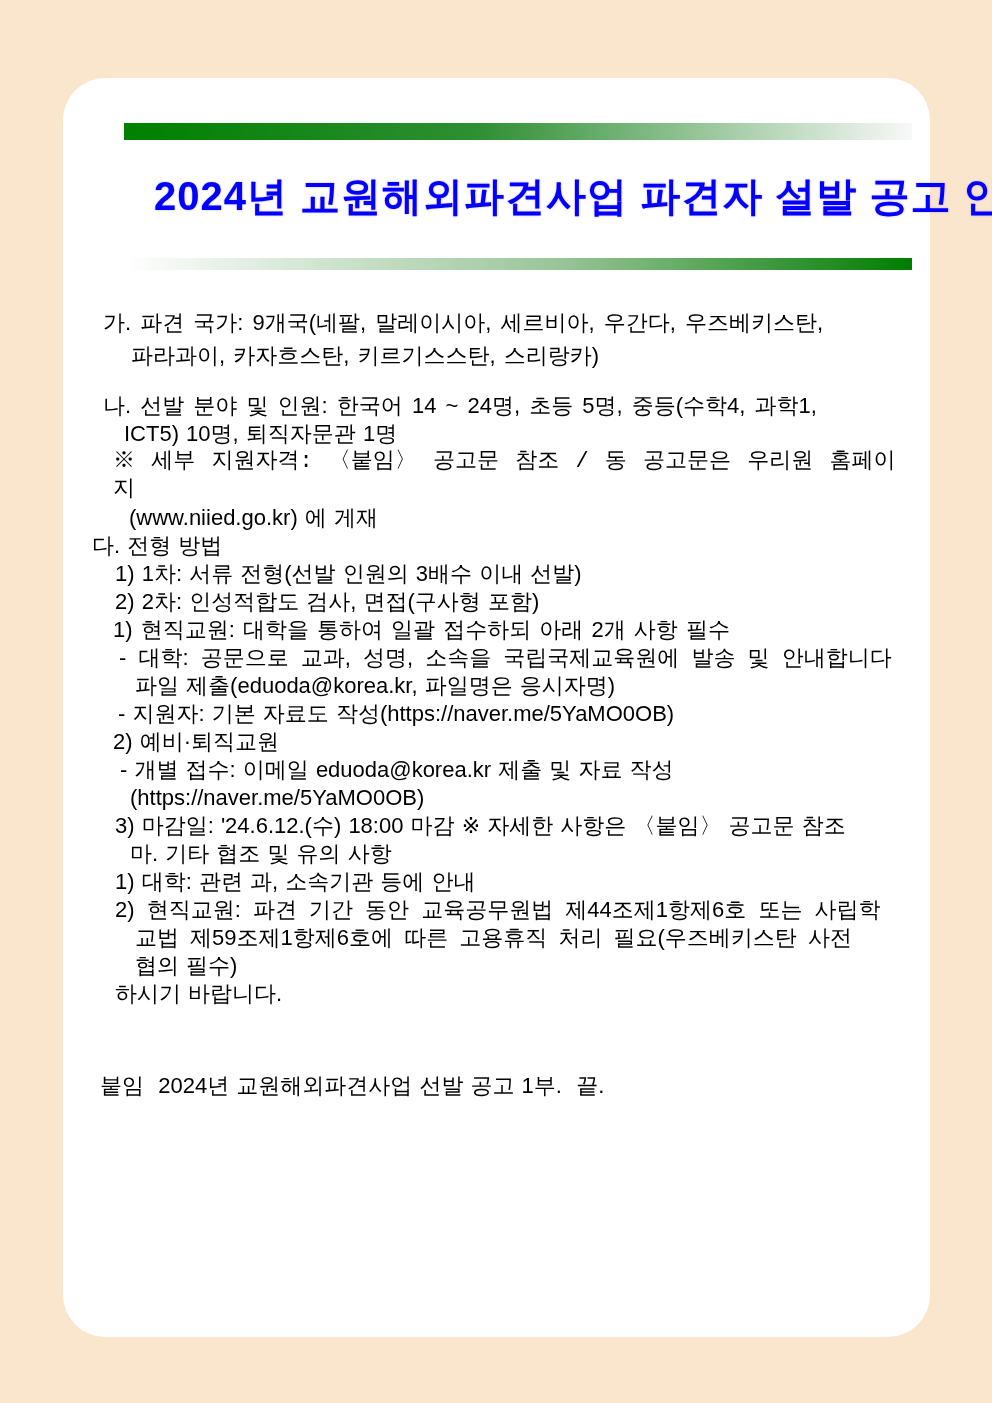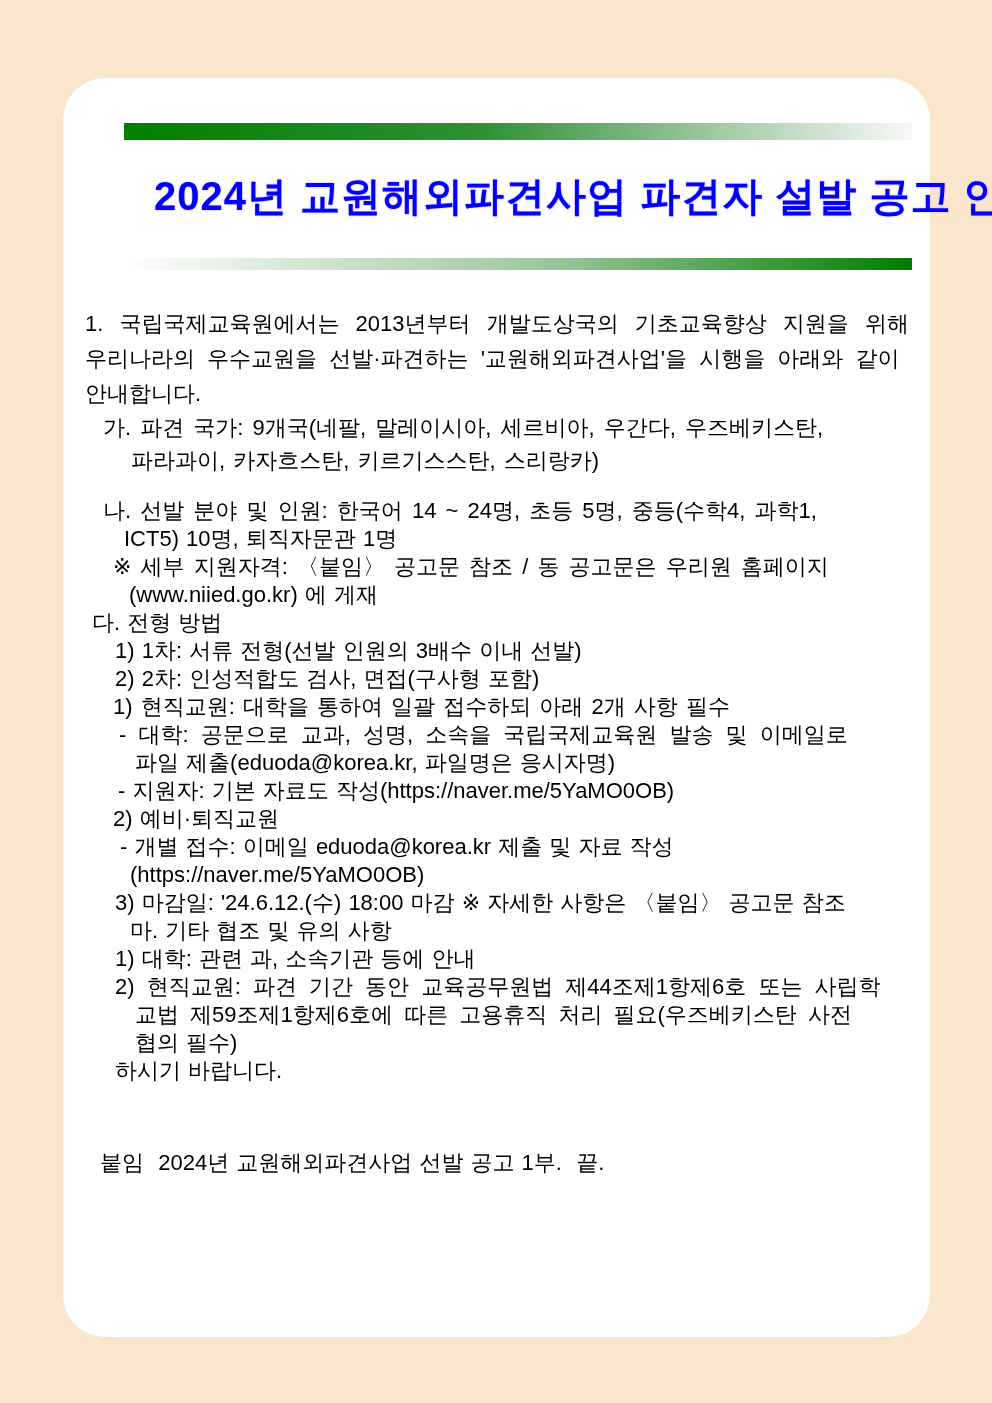--- a/index.html
+++ b/index.html
@@ -77,39 +77,34 @@
   .sec-attachment { margin-top: 64px; line-height: 28px; }
 </style>
 </head>
 <body>
 
 <div class="card">
   <div class="bar-top"></div>
   <h1 class="title">2024년 교원해외파견사업 파견자 설발 공고 안내</h1>
   <div class="bar-bottom"></div>
   <div class="content">
-      <div class="section sec-intro">
-        <div class="line" style="padding-left: 3px; word-spacing: 10px;">1. 국립국제교육원에서는 2013년부터 개발도상국의 기초교육향상 지원을 위해</div>
-        <div class="line" style="padding-left: 3px; word-spacing: 6px;">우리나라의 우수교원을 선발·파견하는 '교원해외파견사업'을 시행을 아래와 같이</div>
-        <div class="line" style="padding-left: 3px; word-spacing: 0px;">안내합니다.</div>
-      </div>
       <div class="section sec-item-ga">
         <div class="line" style="padding-left: 21px; word-spacing: 3px;">가. 파견 국가: 9개국(네팔, 말레이시아, 세르비아, 우간다, 우즈베키스탄,</div>
         <div class="line" style="padding-left: 49px; word-spacing: 2px;">파라과이, 카자흐스탄, 키르기스스탄, 스리랑카)</div>
       </div>
       <div class="section sec-main">
         <div class="line" style="padding-left: 21px; word-spacing: 3px;">나. 선발 분야 및 인원: 한국어 14 ~ 24명, 초등 5명, 중등(수학4, 과학1,</div>
         <div class="line" style="padding-left: 42px; word-spacing: 1px;">ICT5) 10명, 퇴직자문관 1명</div>
-        <div class="line" style="padding-left: 31px; word-spacing: 3px;">※ 세부 지원자격: 〈붙임〉 공고문 참조 / 동 공고문은 우리원 홈페이지</div>
+        <div class="line" style="padding-left: 31px; word-spacing: 3px; font-family: Liberation Mono, monospace;">※ 세부 지원자격: 〈붙임〉 공고문 참조 / 동 공고문은 우리원 홈페이지</div>
         <div class="line" style="padding-left: 47px; word-spacing: 1px;">(www.niied.go.kr) 에 게재</div>
         <div class="line" style="padding-left: 10px; word-spacing: 1px;">다. 전형 방법</div>
         <div class="line" style="padding-left: 33px; word-spacing: 1px;">1) 1차: 서류 전형(선발 인원의 3배수 이내 선발)</div>
         <div class="line" style="padding-left: 33px; word-spacing: 1px;">2) 2차: 인성적합도 검사, 면접(구사형 포함)</div>
         <div class="line" style="padding-left: 31px; word-spacing: 2px;">1) 현직교원: 대학을 통하여 일괄 접수하되 아래 2개 사항 필수</div>
-        <div class="line" style="padding-left: 37px; word-spacing: 6px;">- 대학: 공문으로 교과, 성명, 소속을 국립국제교육원 발송 및 이메일로</div>
+        <div class="line" style="padding-left: 37px; word-spacing: 6px;">- 대학: 공문으로 교과, 성명, 소속을 국립국제교육원에 발송 및 안내합니다</div>
         <div class="line" style="padding-left: 53px; word-spacing: 1px;">파일 제출(eduoda@korea.kr, 파일명은 응시자명)</div>
         <div class="line" style="padding-left: 36px; word-spacing: 1px;">- 지원자: 기본 자료도 작성(https://naver.me/5YaMO0OB)</div>
         <div class="line" style="padding-left: 31px; word-spacing: 1px;">2) 예비·퇴직교원</div>
         <div class="line" style="padding-left: 38px; word-spacing: 1px;">- 개별 접수: 이메일 eduoda@korea.kr 제출 및 자료 작성</div>
         <div class="line" style="padding-left: 48px; word-spacing: 0px;">(https://naver.me/5YaMO0OB)</div>
         <div class="line" style="padding-left: 33px; word-spacing: 1px;">3) 마감일: '24.6.12.(수) 18:00 마감 ※ 자세한 사항은 〈붙임〉 공고문 참조</div>
         <div class="line" style="padding-left: 0px; word-spacing: 1px; margin-left: 48px;">마. 기타 협조 및 유의 사항</div>
         <div class="line" style="padding-left: 33px; word-spacing: 1px;">1) 대학: 관련 과, 소속기관 등에 안내</div>
         <div class="line" style="padding-left: 33px; word-spacing: 6px;">2) 현직교원: 파견 기간 동안 교육공무원법 제44조제1항제6호 또는 사립학</div>
         <div class="line" style="padding-left: 53px; word-spacing: 5px;">교법 제59조제1항제6호에 따른 고용휴직 처리 필요(우즈베키스탄 사전</div>

